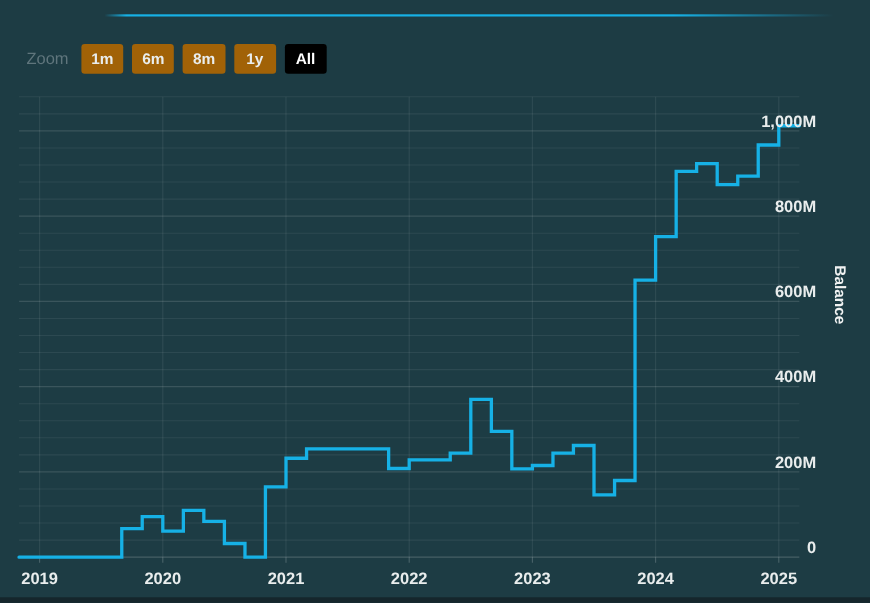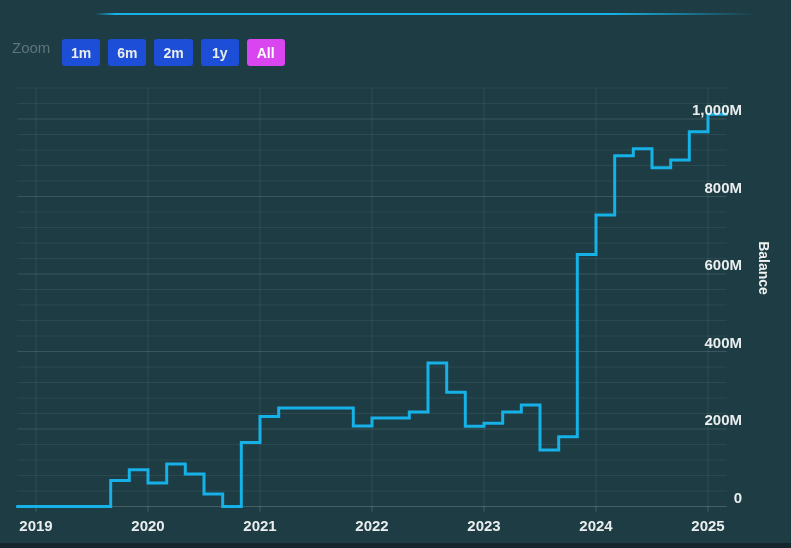--- a/index.html
+++ b/index.html
@@ -6,41 +6,41 @@
   body {
     width:791px; height:548px; overflow:hidden; position:relative;
     background:#1d3c44;
     font-family:"Liberation Sans", sans-serif;
   }
   .app { position:absolute; inset:0; }
   .top-accent {
     position:absolute; left:95px; top:13px; width:663px; height:2px;
     background:linear-gradient(to right, rgba(22,177,230,0) 0%, #16b1e6 3%, #16b1e6 78%, rgba(22,177,230,0) 100%);
   }
-  .toolbar { position:absolute; left:12px; top:39px; height:28px; display:flex; align-items:flex-start; }
+  .toolbar { position:absolute; left:24px; top:39px; height:28px; display:flex; align-items:center; }
   .zoom-label { color:#5f757c; font-size:15px; width:50px; }
   .zoom-btn {
     display:inline-flex; align-items:center; justify-content:center;
     box-sizing:border-box; margin-right:8px; min-width:38px; height:27px; padding:0 9px;
-    background:#1d4ed8; color:#e9eded; border:none; border-radius:3px;
+    background:#a16207; color:#e9eded; border:none; border-radius:3px;
     font-family:"Liberation Sans", sans-serif; font-size:14px; font-weight:700; cursor:pointer;
   }
   .zoom-btn.selected { background:#54585b; color:#ffffff; }
   #chart { position:absolute; left:0; top:0; }
   .bottom-strip { position:absolute; left:0; bottom:0; width:791px; height:5px; background:#15262c; }
 </style>
 </head>
 <body>
 
 <div class="app">
   <div class="top-accent"></div>
 
   <div class="toolbar">
     <span class="zoom-label">Zoom</span>
-    <span id="zoom-buttons"><button class="zoom-btn">1m</button><button class="zoom-btn">6m</button><button class="zoom-btn">2m</button><button class="zoom-btn">1y</button><button class="zoom-btn selected" style="background: #d946ef;">All</button></span>
+    <span id="zoom-buttons"><button class="zoom-btn">1m</button><button class="zoom-btn">6m</button><button class="zoom-btn">8m</button><button class="zoom-btn">1y</button><button class="zoom-btn selected" style="background: #000000;">All</button></span>
   </div>
 
   <svg id="chart" width="791" height="548" viewBox="0 0 791 548">
       <g stroke="rgba(255,255,255,0.07)" stroke-width="1">
         <line x1="17.333333333333332" x2="726.6666666666666" y1="491" y2="491"></line>
         <line x1="17.333333333333332" x2="726.6666666666666" y1="475.5" y2="475.5"></line>
         <line x1="17.333333333333332" x2="726.6666666666666" y1="460" y2="460"></line>
         <line x1="17.333333333333332" x2="726.6666666666666" y1="444.5" y2="444.5"></line>
         <line x1="17.333333333333332" x2="726.6666666666666" y1="413.5" y2="413.5"></line>
         <line x1="17.333333333333332" x2="726.6666666666666" y1="398" y2="398"></line>

